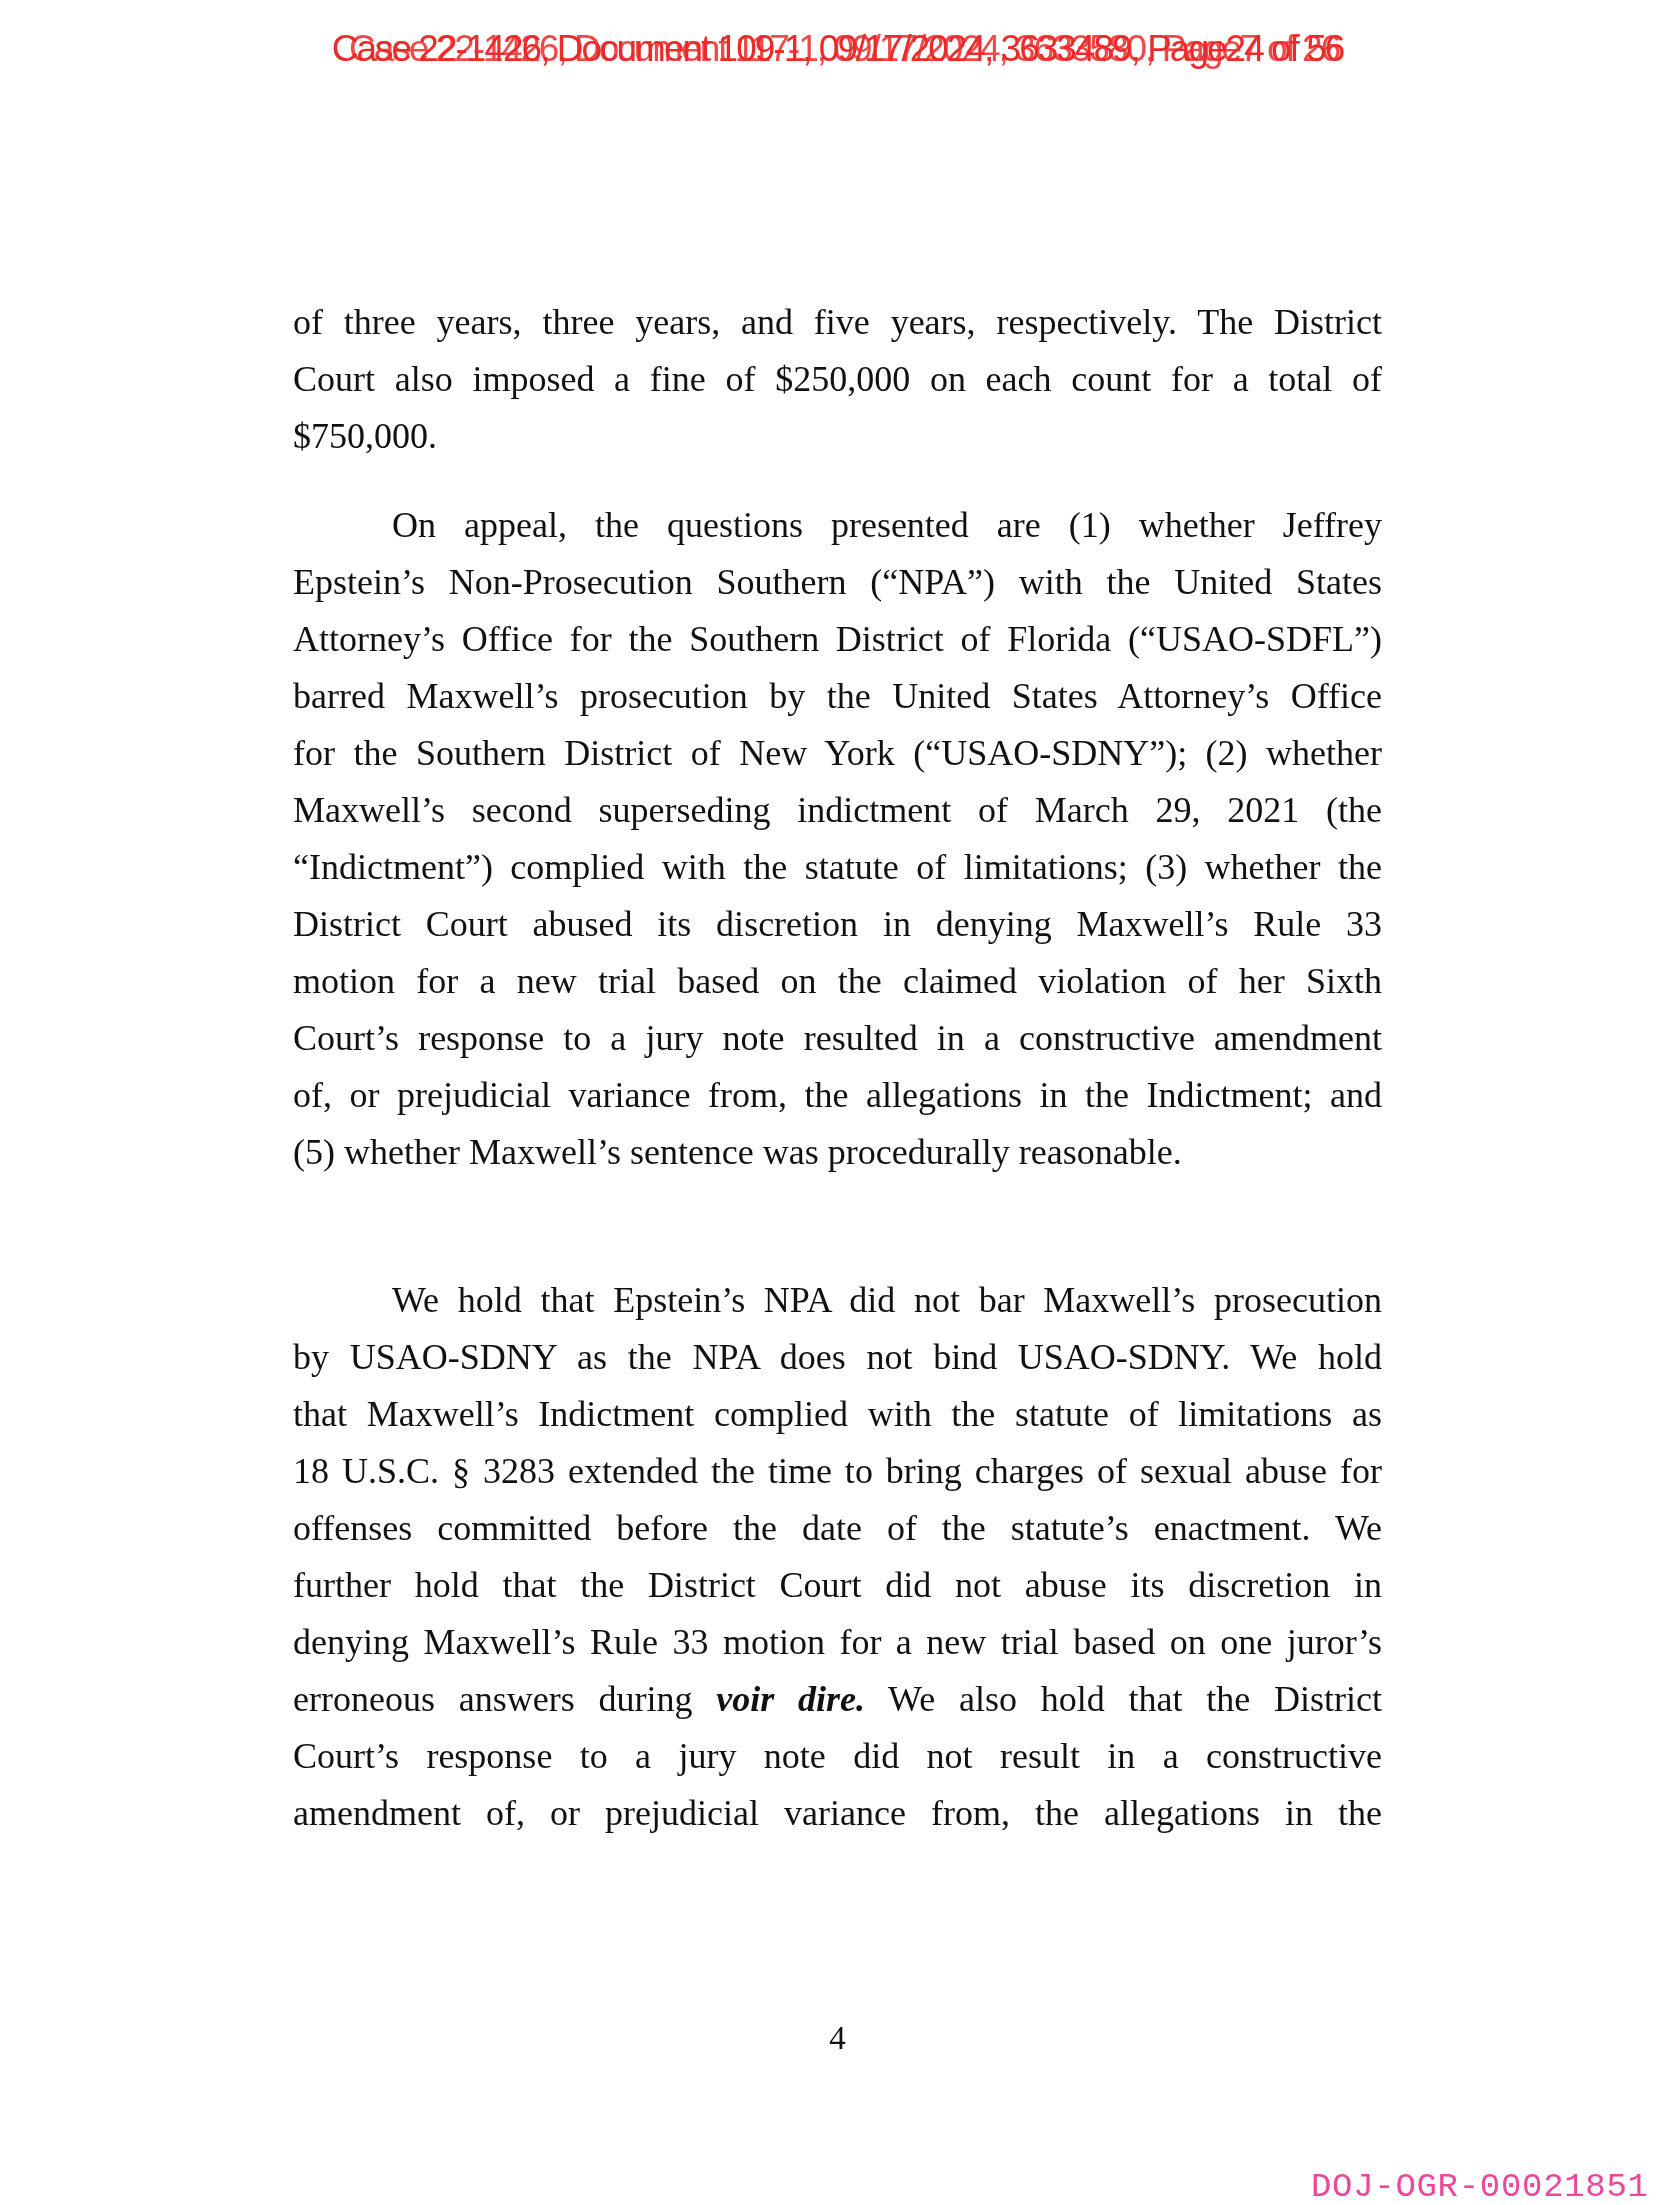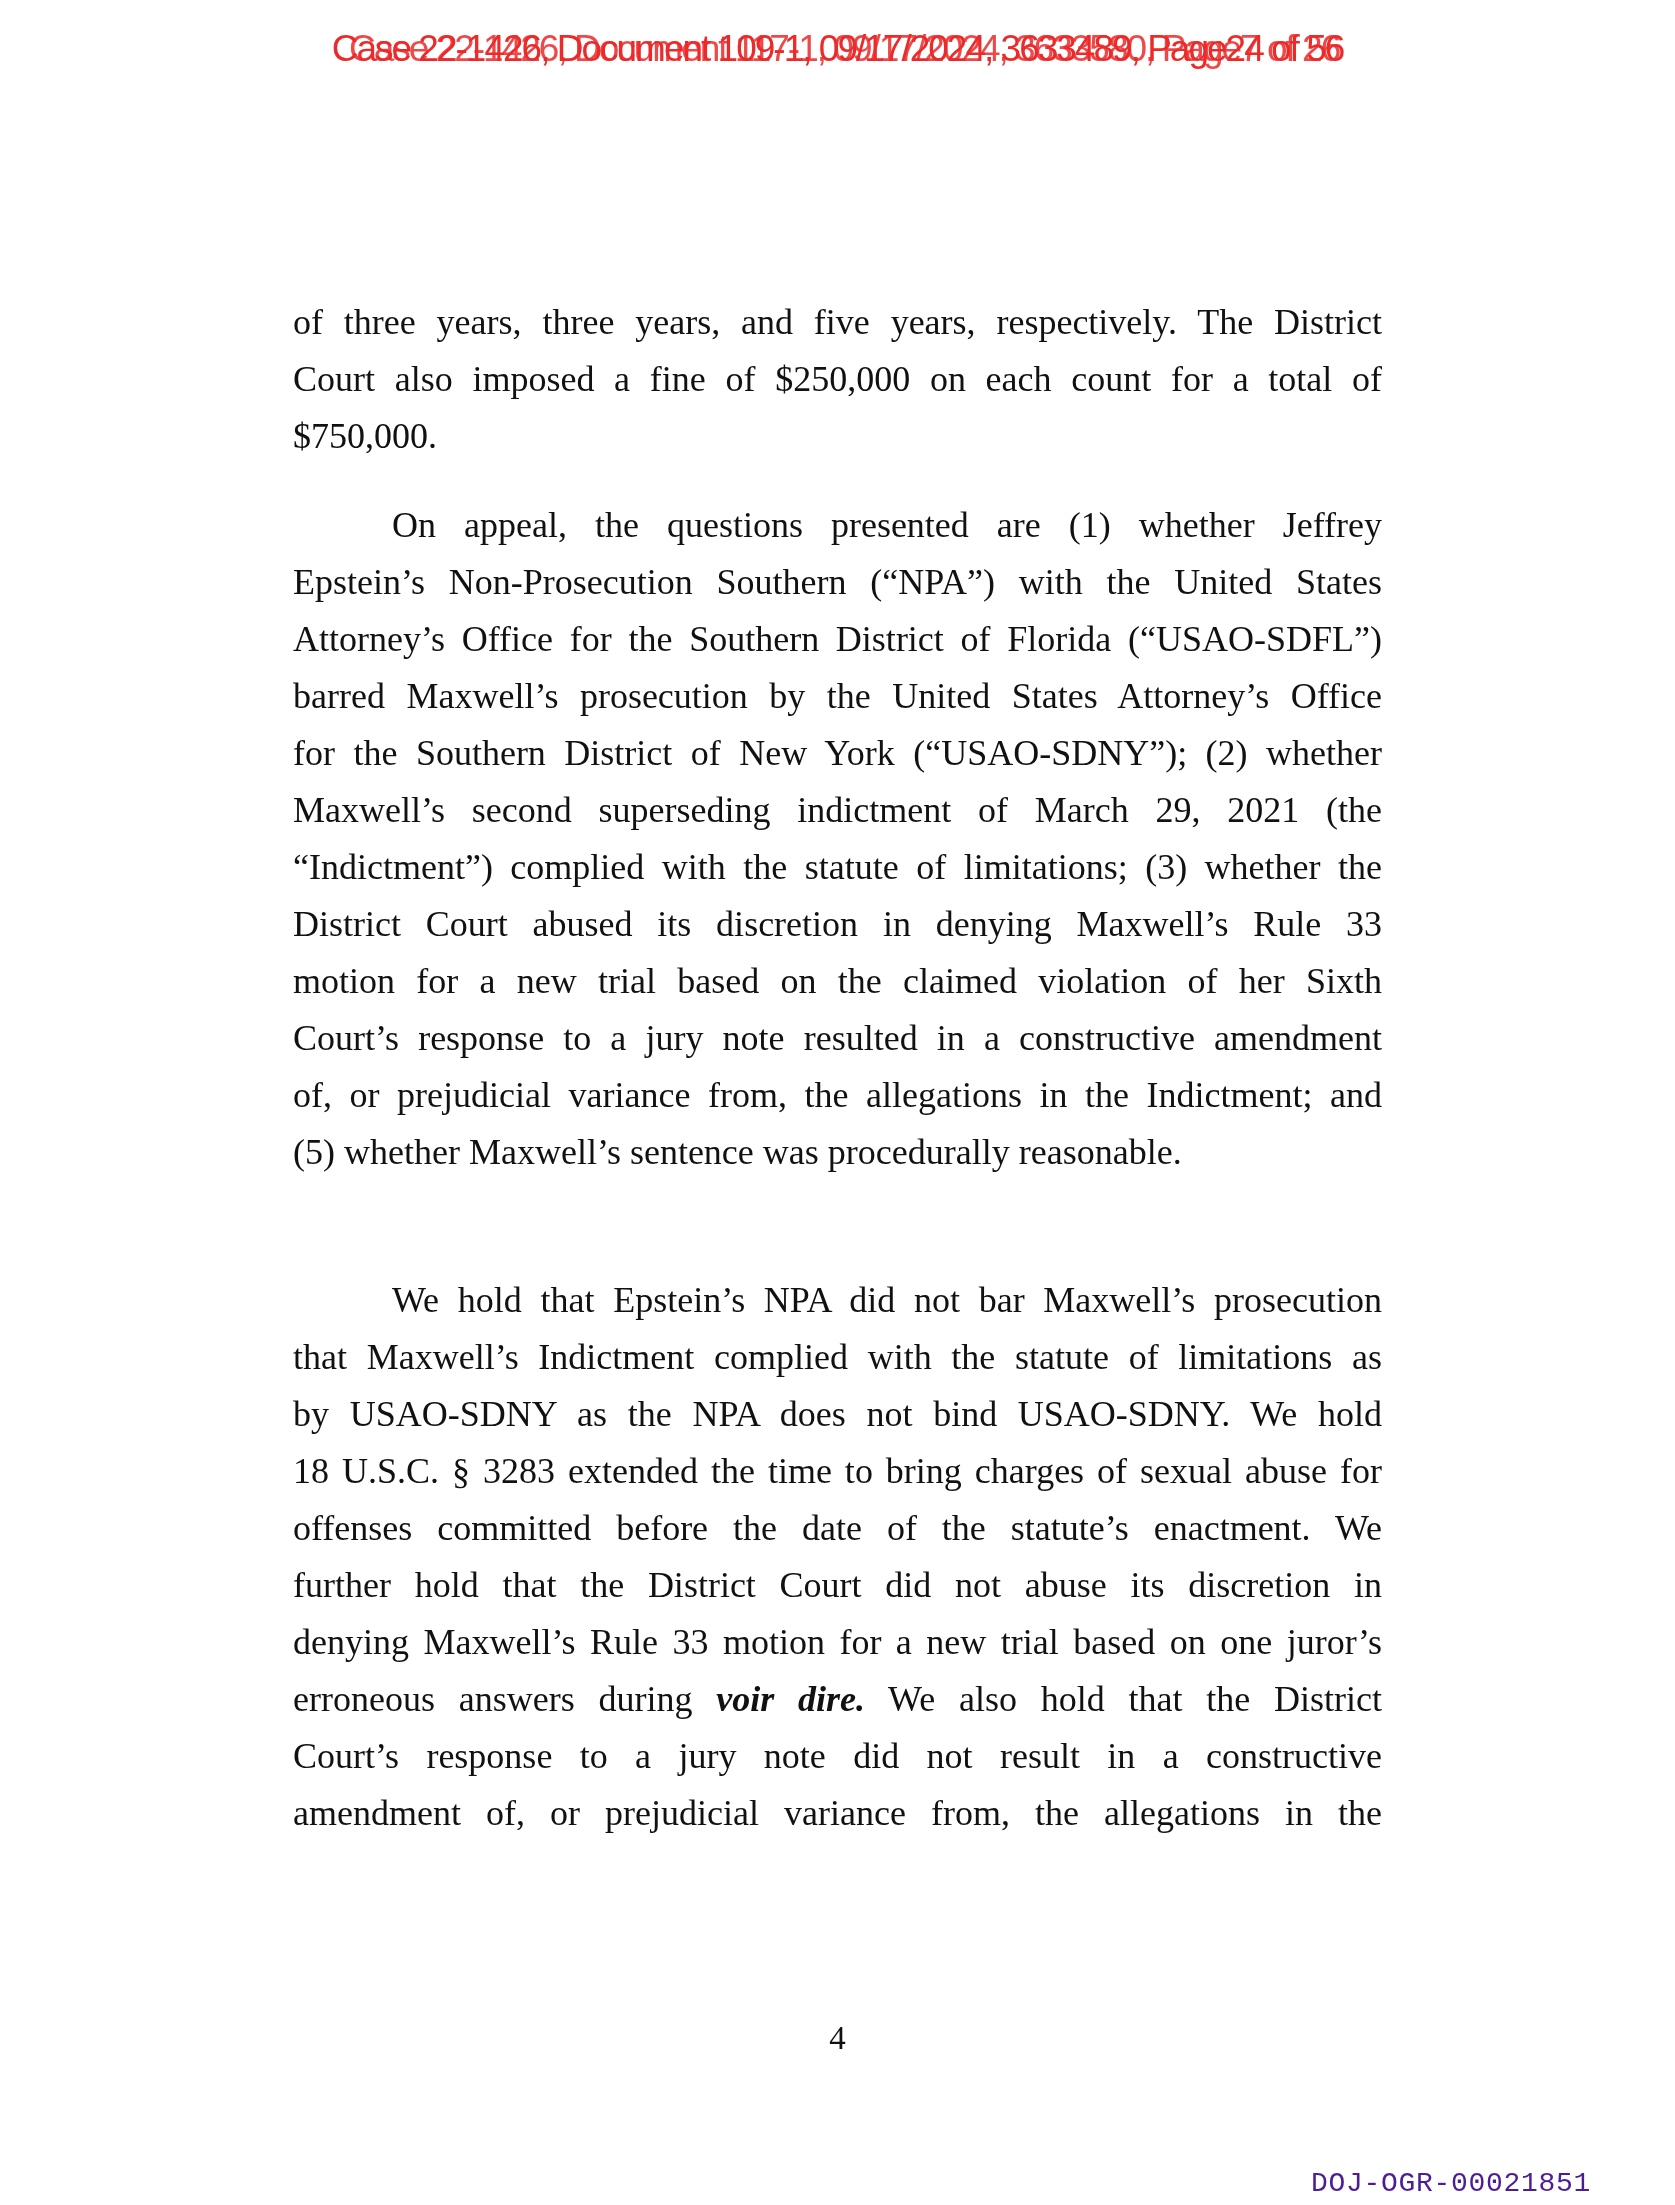--- a/index.html
+++ b/index.html
@@ -10,21 +10,21 @@
   .stamp.b { opacity:0.85; transform:translateX(6.6px) scaleX(1.0); }
   .page { position:absolute; left:293px; width:1089px; font-family:"Liberation Serif", serif;
     font-size:36px; color:#111; line-height:57px; }
   .line { display:block; height:57px; white-space:nowrap; text-align:justify; text-align-last:justify; }
   .line.last { text-align-last:left; }
   .line.indent { padding-left:99px; }
   .line span.it { font-style:italic;font-weight:bold; }
   .pageno { position:absolute; top:2020px; left:0; width:1675px; text-align:center;
     font-family:"Liberation Serif", serif; font-size:33px; color:#111; }
   .bates { position:absolute; top:2168px; left:1311px; font-family:"Liberation Mono", monospace;
-    font-size:28px; color:#4c1d95; letter-spacing:0.7px; }
+    font-size:34px; color:#ec4899; letter-spacing:0.7px; }
 </style>
 </head>
 <body>
 
 <div class="stamp">Case 22-1426, Document 109-1, 09/17/2024, 3633489, Page24 of 56</div>
 <div class="stamp b">Case 22-1426, Document 117-1, 09/17/2024, 3633580, Page7 of 26</div>
 
 <div class="page" style="top:294px;">
   <span class="line">of three years, three years, and five years, respectively. The District</span>
   <span class="line">Court also imposed a fine of $250,000 on each count for a total of</span>
@@ -41,22 +41,22 @@
   <span class="line">“Indictment”) complied with the statute of limitations; (3) whether the</span>
   <span class="line">District Court abused its discretion in denying Maxwell’s Rule 33</span>
   <span class="line">motion for a new trial based on the claimed violation of her Sixth</span>
   <span class="line">Court’s response to a jury note resulted in a constructive amendment</span>
   <span class="line">of, or prejudicial variance from, the allegations in the Indictment; and</span>
   <span class="line last">(5) whether Maxwell’s sentence was procedurally reasonable.</span>
 </div>
 
 <div class="page" style="top:1272px;">
   <span class="line indent">We hold that Epstein’s NPA did not bar Maxwell’s prosecution</span>
+  <span class="line">by USAO-SDNY as the NPA does not bind USAO-SDNY.  We hold</span>
   <span class="line">that Maxwell’s Indictment complied with the statute of limitations as</span>
-  <span class="line">by USAO-SDNY as the NPA does not bind USAO-SDNY.  We hold</span>
   <span class="line">18 U.S.C. § 3283 extended the time to bring charges of sexual abuse for</span>
   <span class="line">offenses committed before the date of the statute’s enactment. We</span>
   <span class="line">further hold that the District Court did not abuse its discretion in</span>
   <span class="line">denying Maxwell’s Rule 33 motion for a new trial based on one juror’s</span>
   <span class="line"><span>erroneous answers during </span><span class="it">voir dire.</span><span> We also hold that the District</span></span>
   <span class="line">Court’s response to a jury note did not result in a constructive</span>
   <span class="line">amendment of, or prejudicial variance from, the allegations in the</span>
 </div>
 
 <div class="pageno">4</div>

